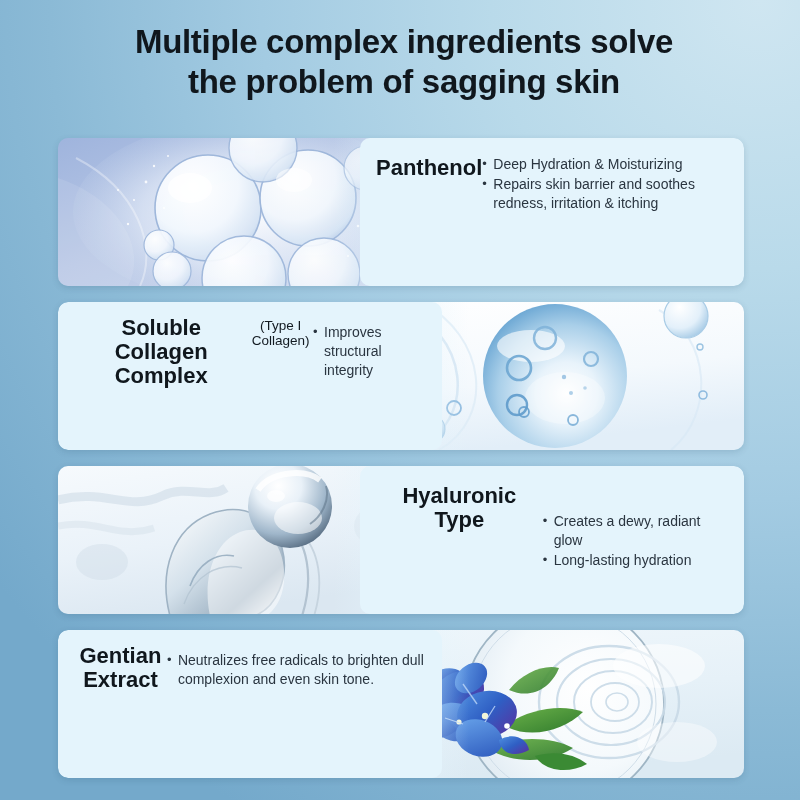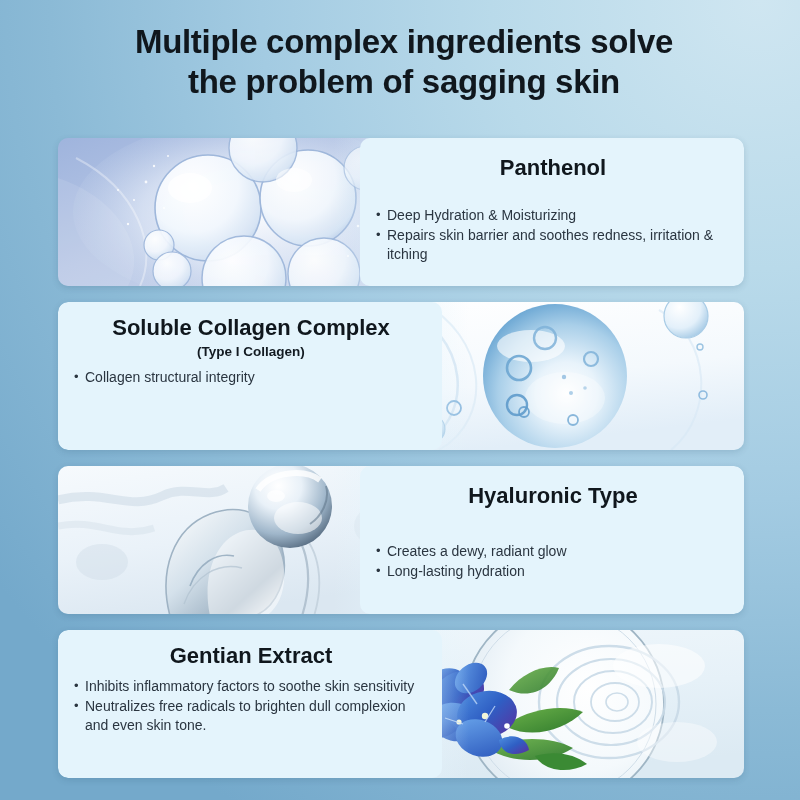--- a/index.html
+++ b/index.html
@@ -60,45 +60,45 @@
     overflow: hidden;
   }
 
   
   .panel {
     flex: 1 1 auto;
     background: #e4f4fc;
     border-radius: 10px;
     padding: 12px 14px 10px 16px;
     display: flex;
-    flex-direction: column;
+    flex-direction: row;
     position: relative;
     z-index: 3;
   }
   .card.img-left .panel  { margin-left: -83px; }
   .card.img-right .panel { margin-right: -83px; }
 
   .panel-title {
     text-align: center;
     font-size: 22px;
     font-weight: 700;
     color: #10171d;
     line-height: 1.1;
     margin-top: 6px;
   }
   .panel-sub {
     text-align: center;
     font-size: 13.5px;
-    font-weight: 700;
+    font-weight: 400;
     color: #121a21;
     margin-top: 4px;
   }
   .bullets {
     list-style: none;
-    margin-top: 26px;
+    margin-top: 5px;
     font-size: 14px;
     line-height: 1.36;
     color: #2a3540;
   }
   .bullets li {
     position: relative;
     padding-left: 11px;
     margin-bottom: 1px;
   }
   .bullets li::before {
@@ -252,21 +252,21 @@
         <circle cx="95" cy="106" r="7" fill="none" stroke="#8fbbdf" stroke-width="1.8"></circle>
         <circle cx="344" cy="93" r="4" fill="none" stroke="#8fbbdf" stroke-width="1.6"></circle>
         <circle cx="341" cy="45" r="3" fill="none" stroke="#9cc4e2" stroke-width="1.4"></circle>
       </svg>
       <div class="fade-l"></div>
     </div>
     <div class="panel tight">
       <div class="panel-title">Soluble Collagen Complex</div>
       <div class="panel-sub">(Type I Collagen)</div>
       <ul class="bullets">
-        <li>Collagen structural integrity</li>
+        <li>Improves structural integrity</li>
       </ul>
     </div>
   </div>
 
   <div class="card img-left">
     <div class="photo">
       <svg viewBox="0 0 385 148" preserveAspectRatio="xMidYMid slice" aria-hidden="true">
         <defs>
           <linearGradient id="p3bg" x1="0" y1="0" x2="0.4" y2="1">
             <stop offset="0" stop-color="#f6fafd"></stop>
@@ -385,19 +385,18 @@
           <path d="M104,54 L118,74" stroke="#bcd6f7" stroke-width="1.4" opacity="0.8"></path>
           <path d="M86,88 L104,94" stroke="#c5dcfa" stroke-width="1.2" opacity="0.8"></path>
           <path d="M136,76 L126,92" stroke="#c5dcfa" stroke-width="1.3" opacity="0.8"></path>
         </g>
       </svg>
       <div class="fade-l"></div>
     </div>
     <div class="panel tight">
       <div class="panel-title">Gentian Extract</div>
       <ul class="bullets">
-        <li>Inhibits inflammatory factors to soothe skin sensitivity</li>
         <li>Neutralizes free radicals to brighten dull complexion and even skin tone.</li>
       </ul>
     </div>
   </div>
 
 </div>
 
 </body></html>

